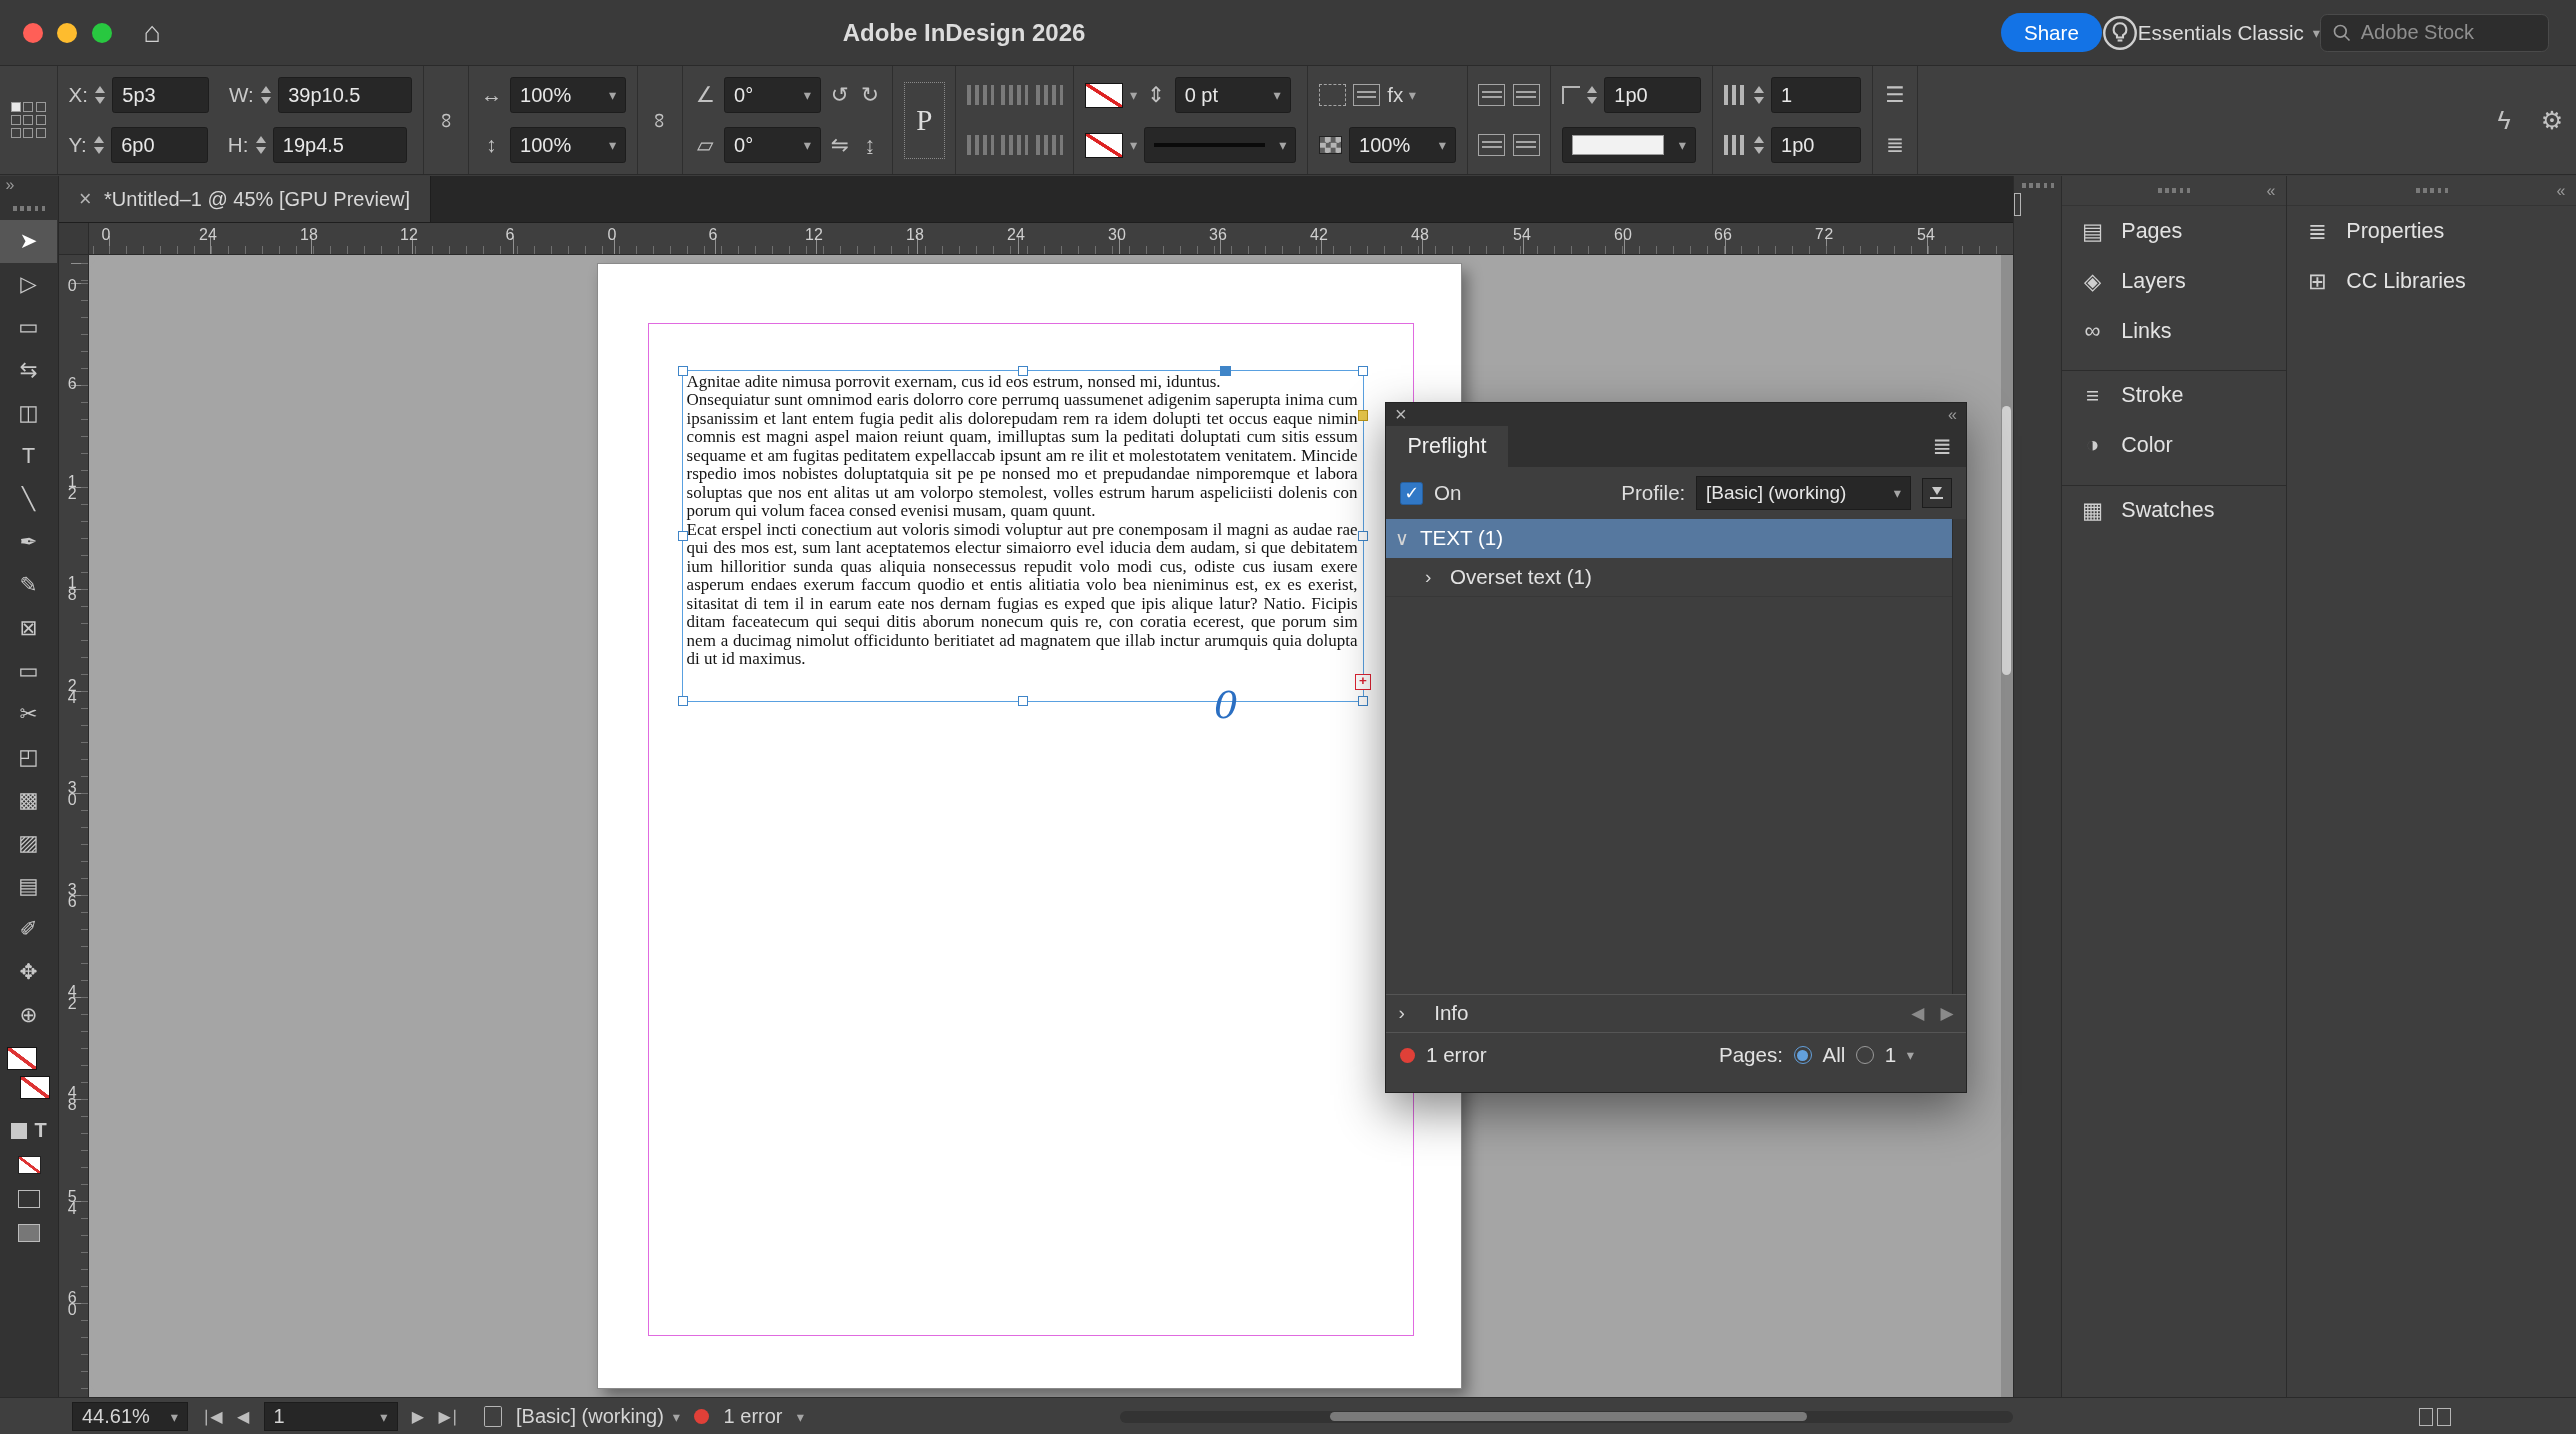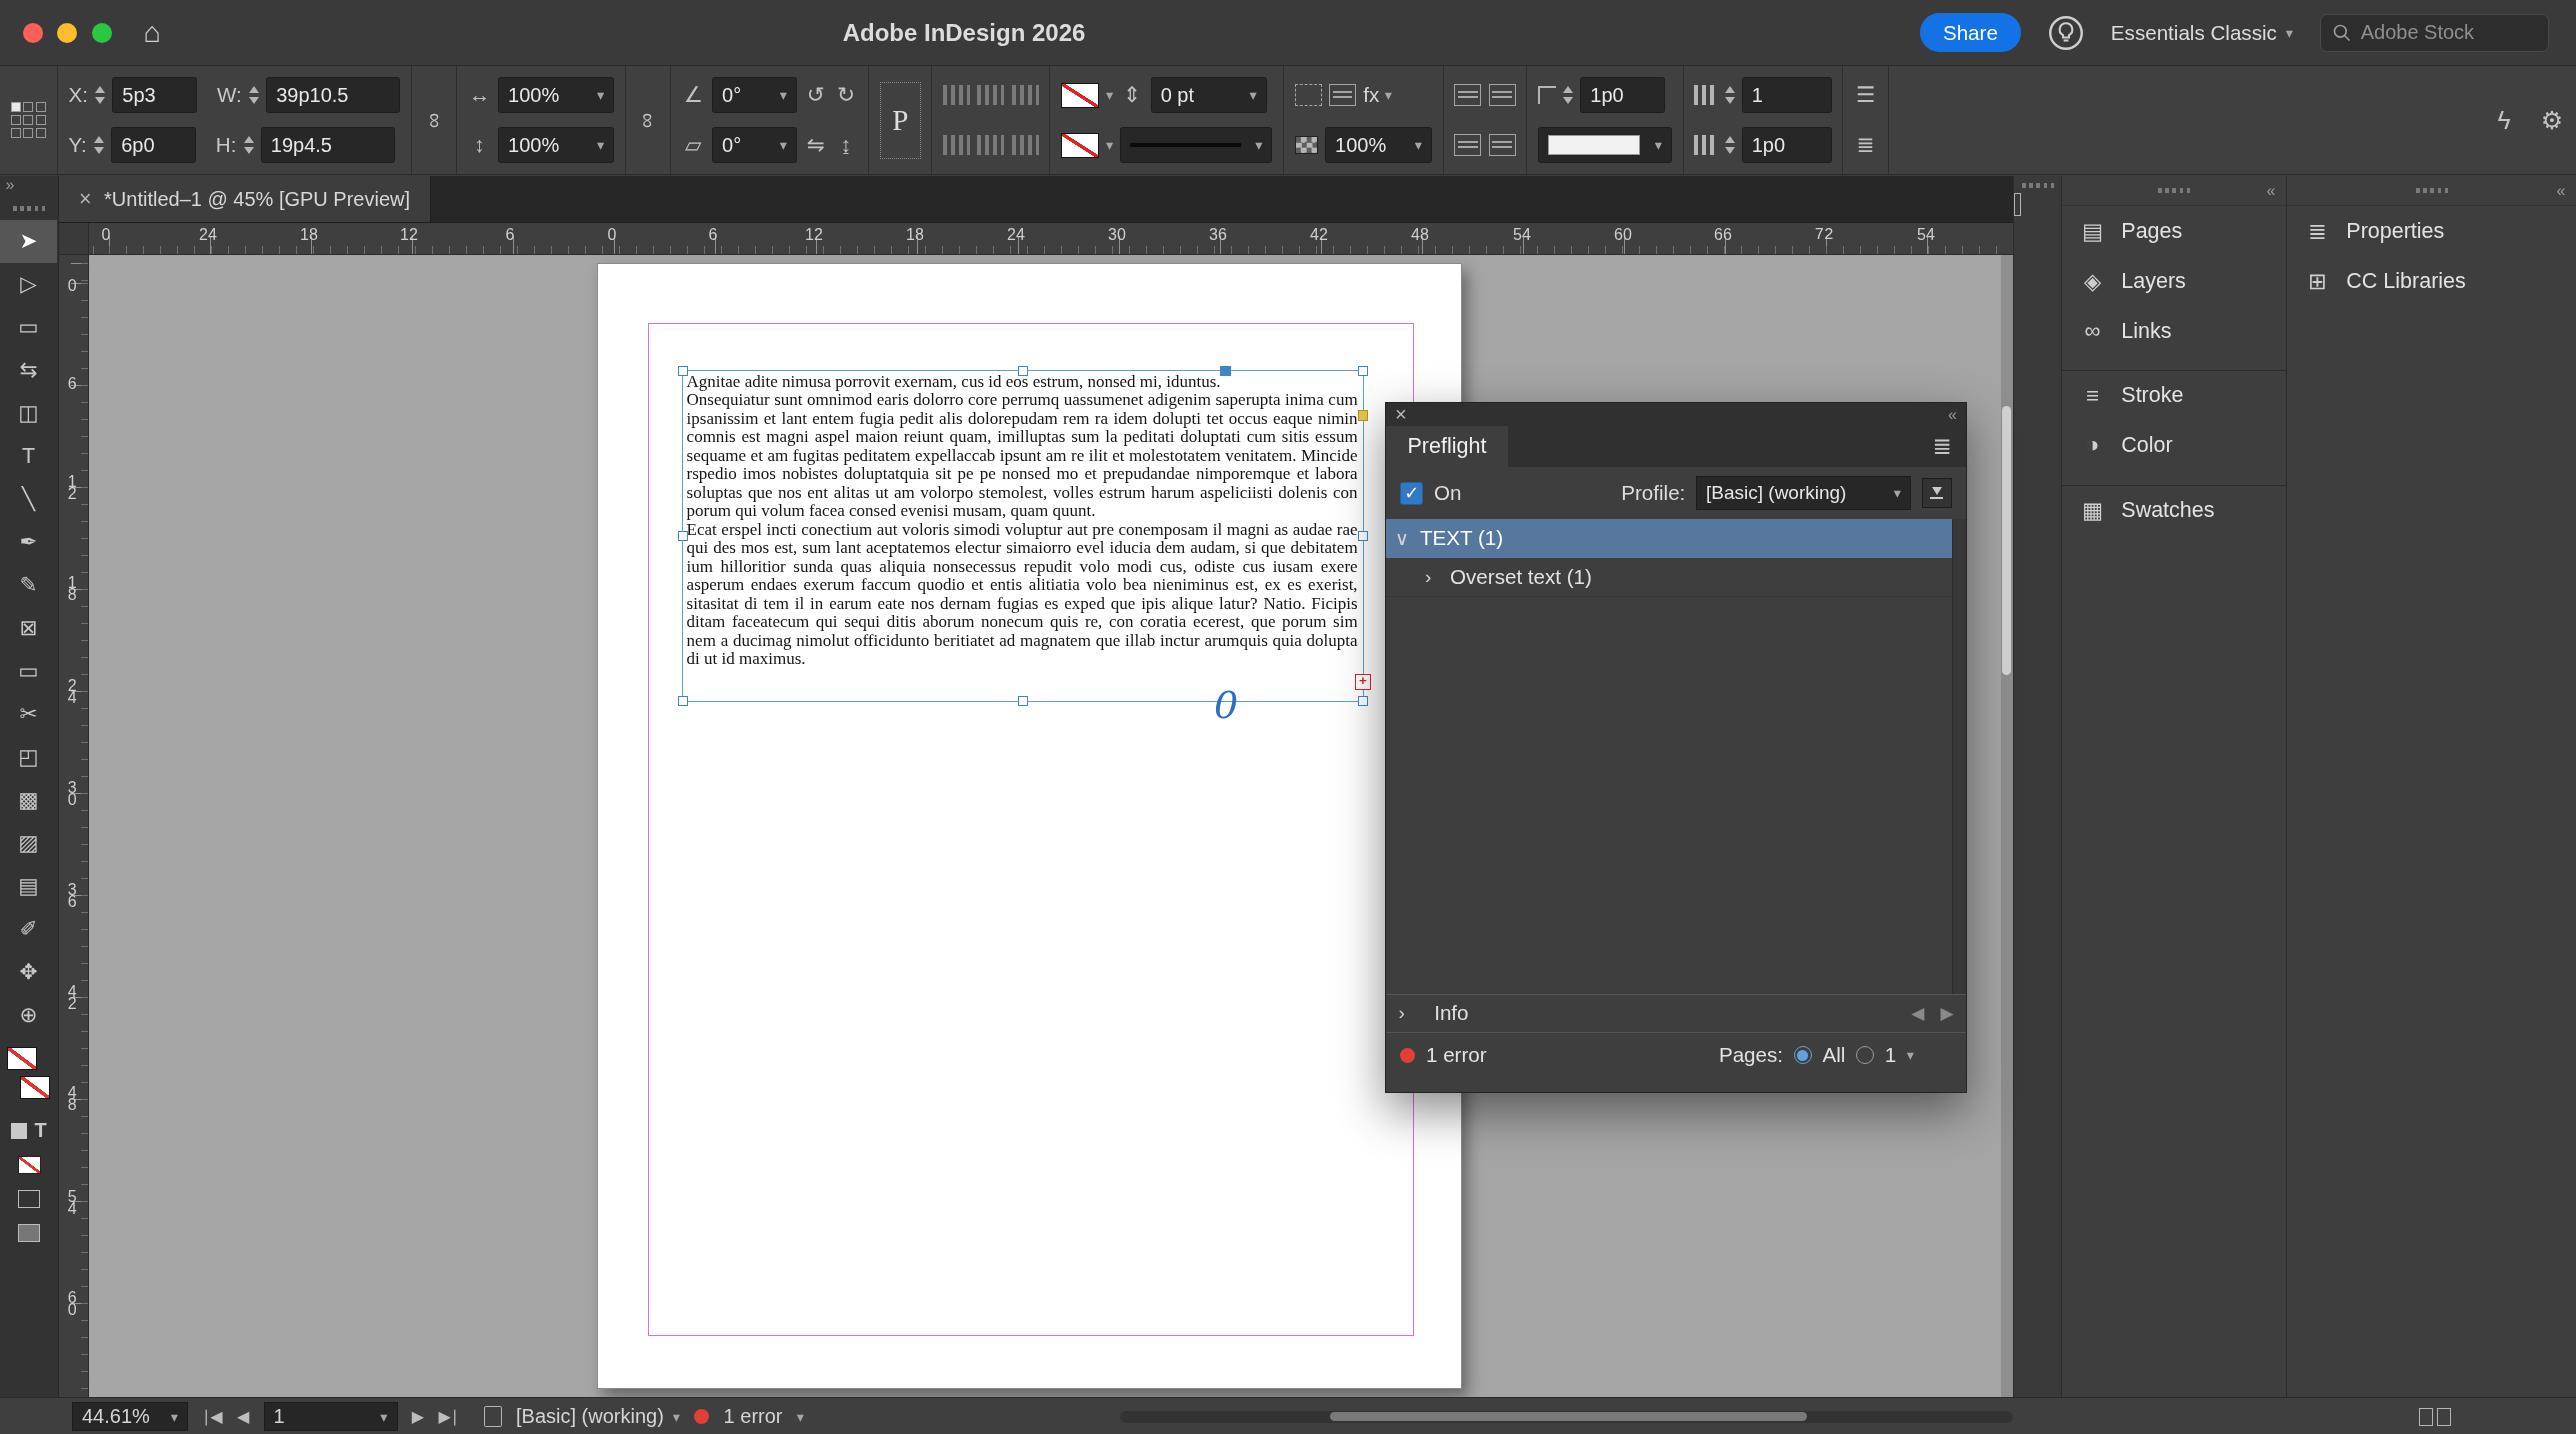--- a/index.html
+++ b/index.html
@@ -9,42 +9,42 @@
 
   
   .titlebar { position:absolute; left:0; top:0; right:0; height:66px; background:#3a3a3a;
     border-bottom:0.9px solid #2a2a2a; display:flex; align-items:center; }
   .traffic { display:flex; gap:14.3px; padding-left:23px; }
   .tl { width:20px; height:20px; border-radius:50%; display:inline-block; }
   .tl.red{background:#ff5f57}.tl.yellow{background:#febc2e}.tl.green{background:#28c840}
   .homeic { margin-left:32px; color:#d0d0d0; font-size:29px; }
   .apptitle { position:absolute; left:964px; transform:translateX(-50%); color:#dcdcdc;
     font-size:24px; font-weight:600; white-space:nowrap; }
-  .tb-right { margin-left:auto; display:flex; align-items:center; gap:27px; padding-right:27px; }
+  .tb-right { margin-left:auto; display:flex; align-items:center; padding-right:27px; }
   .share { background:#1373e6; color:#fff; border:none; border-radius:20px; height:39px;
     padding:0 23px; font-size:20.6px; font-family:inherit; }
   .bulb { width:36px; height:36px; }
   .workspace { display:flex; align-items:center; gap:9px; color:#dcdcdc; font-size:20.6px; }
   .ddv { color:#a5a5a5; font-size:14.3px; }
   .stocksearch { width:229px; height:38px; background:#2d2d2d; border:0.9px solid #4a4a4a;
     border-radius:7.2px; display:flex; align-items:center; gap:9px; padding:0 10.7px; }
   .stocksearch .ph { color:#8f8f8f; font-size:20px; }
 
   
   .controlbar { position:absolute; left:0; top:66px; right:0; height:109px; background:#404040;
     border-bottom:0.9px solid #2a2a2a; display:flex; align-items:stretch; }
   .cgroup { display:flex; flex-direction:column; justify-content:center; padding:0 10.7px;
     border-right:0.9px solid #2e2e2e; }
   .crow { display:flex; align-items:center; gap:7.2px; height:50px; }
   .clabel { font-size:20.6px; color:#c9c9c9; }
   .ml { margin-left:12.5px; }
   .cfld { display:flex; align-items:center; background:#272727; border:0.9px solid #1d1d1d;
     height:36px; padding:0 9px; color:#e8e8e8; font-size:20px; border-radius:2.7px; }
   .cfld .ddv { margin-left:auto; padding-left:7.2px; }
-  .w100{width:90px}.w110{width:85px}.w130{width:116px}.w150{width:134px}.w170{width:152px}.w120{width:107px}
+  .w100{width:90px}.w110{width:97px}.w130{width:116px}.w150{width:134px}.w170{width:152px}.w120{width:107px}
   .stp { display:flex; flex-direction:column; gap:3.6px; }
   .stp i { display:block; width:0; height:0; border-left:5.4px solid transparent; border-right:5.4px solid transparent; }
   .stp .up { border-bottom:7.2px solid #b5b5b5; }
   .stp .dn { border-top:7.2px solid #b5b5b5; }
   .cicon { color:#c2c2c2; font-size:21.5px; min-width:23px; text-align:center; }
   .cicon.big { font-size:25px; align-self:center; margin:0 12.5px; }
   .rot90 { display:inline-block; transform:rotate(90deg); }
   .proxy { display:grid; grid-template-columns:repeat(3,10px); grid-template-rows:repeat(3,10px);
     gap:2.7px; align-self:center; }
   .proxy span { border:0.9px solid #9a9a9a; }

